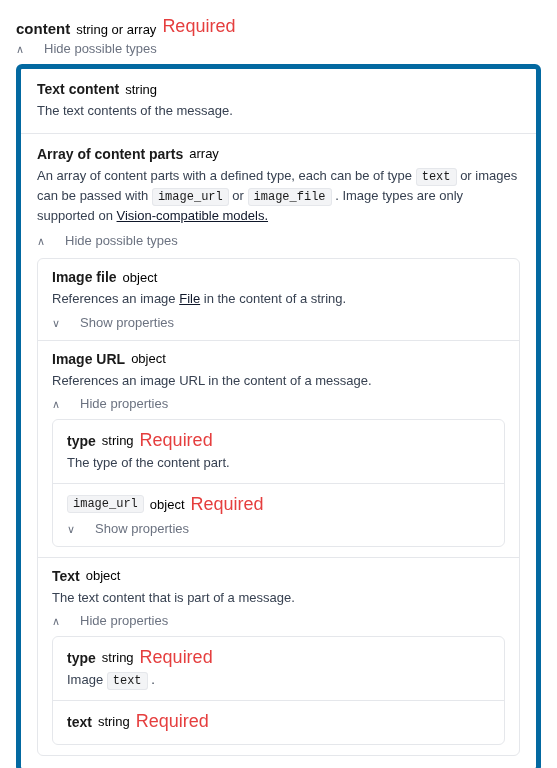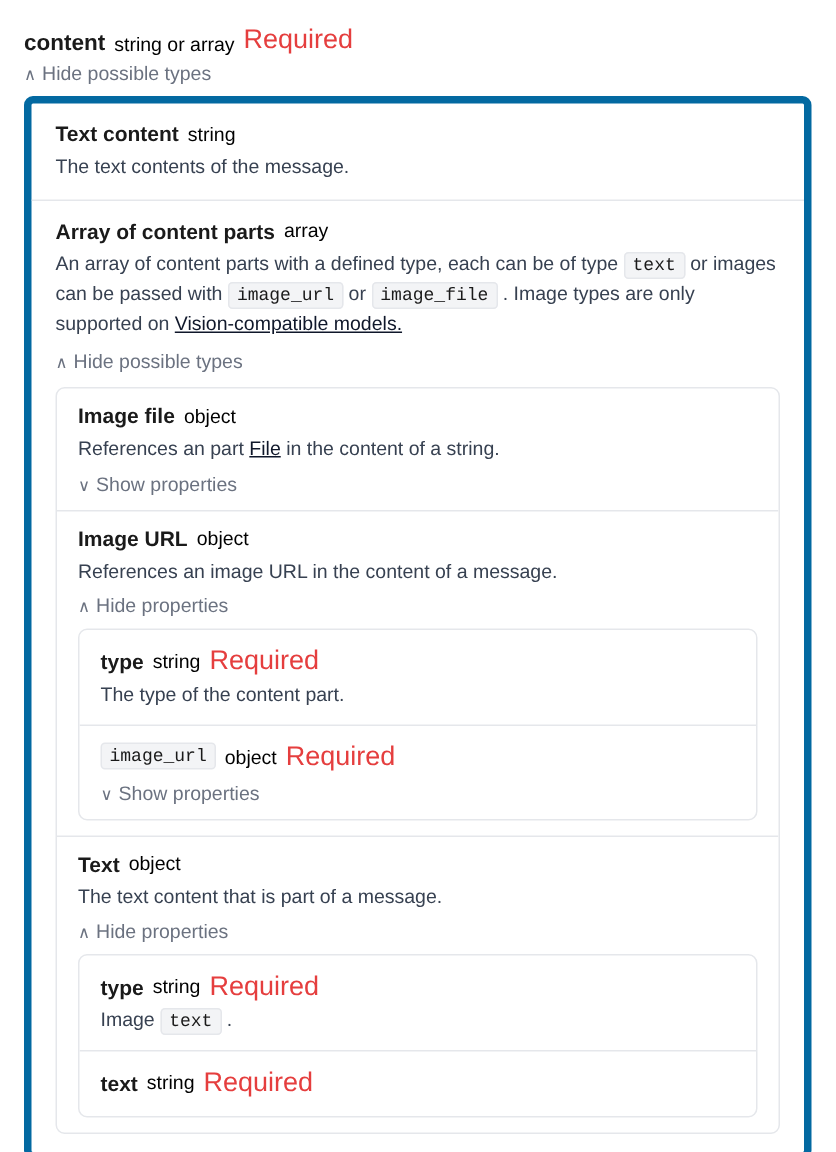--- a/index.html
+++ b/index.html
@@ -29,21 +29,21 @@
       color: #e53e3e;
       font-size: 18px;
       font-weight: 500;
     }
     .toggle-link {
       color: #6b7280;
       font-size: 13px;
       cursor: pointer;
       display: flex;
       align-items: center;
-      gap: 4px;
+      gap: 20px;
       user-select: none;
     }
     .section-box {
       border: 5px solid #0369a1;
       border-radius: 6px;
       margin-top: 8px;
       overflow: hidden;
     }
     .section-item {
       padding: 12px 16px;
@@ -147,21 +147,21 @@
       </div>
 
       <div class="nested-box">
 
         <div class="nested-item">
           <div class="item-header">
             <span class="item-name">Image file</span>
             <span class="type-label">object</span>
           </div>
           <div class="item-desc">
-            <span>References an part</span>
+            <span>References an image</span>
             <span class="green-link">File</span>
             <span>in the content of a string.</span>
           </div>
           <div style="margin-top: 6px;">
             <div class="toggle-link">
               <span class="chevron-down"></span>
               <span>Show properties</span>
             </div>
           </div>
         </div>

